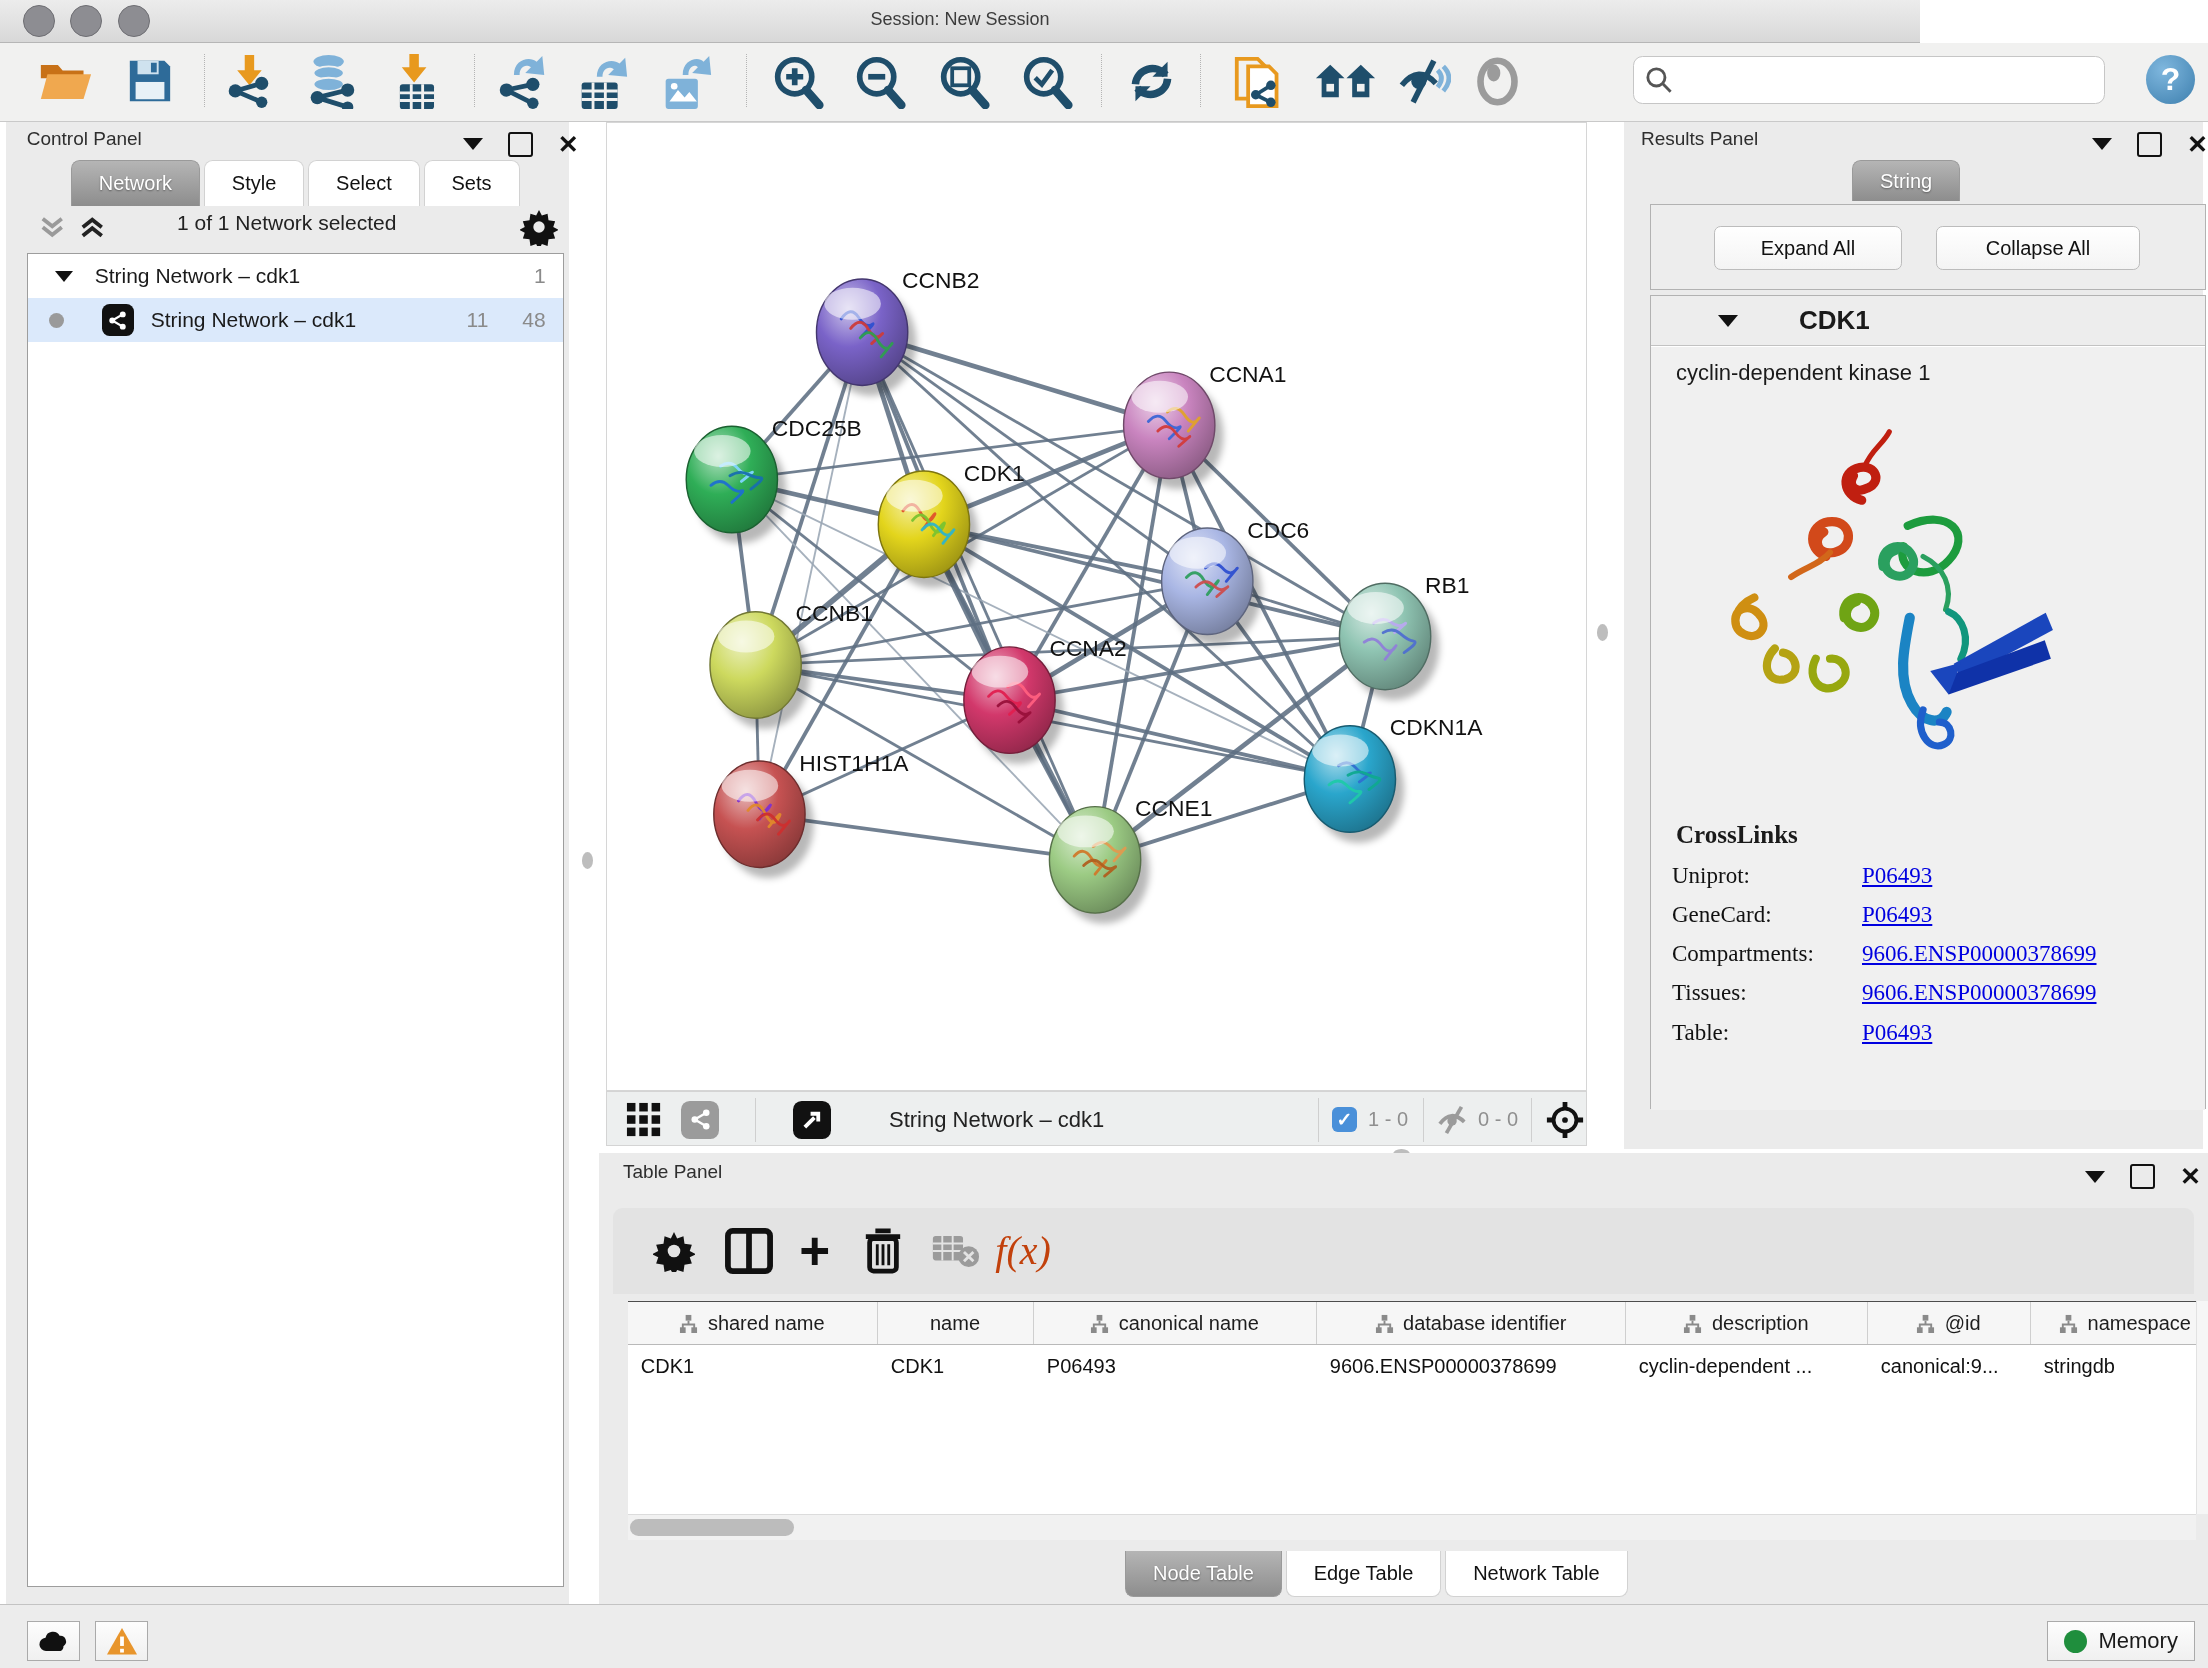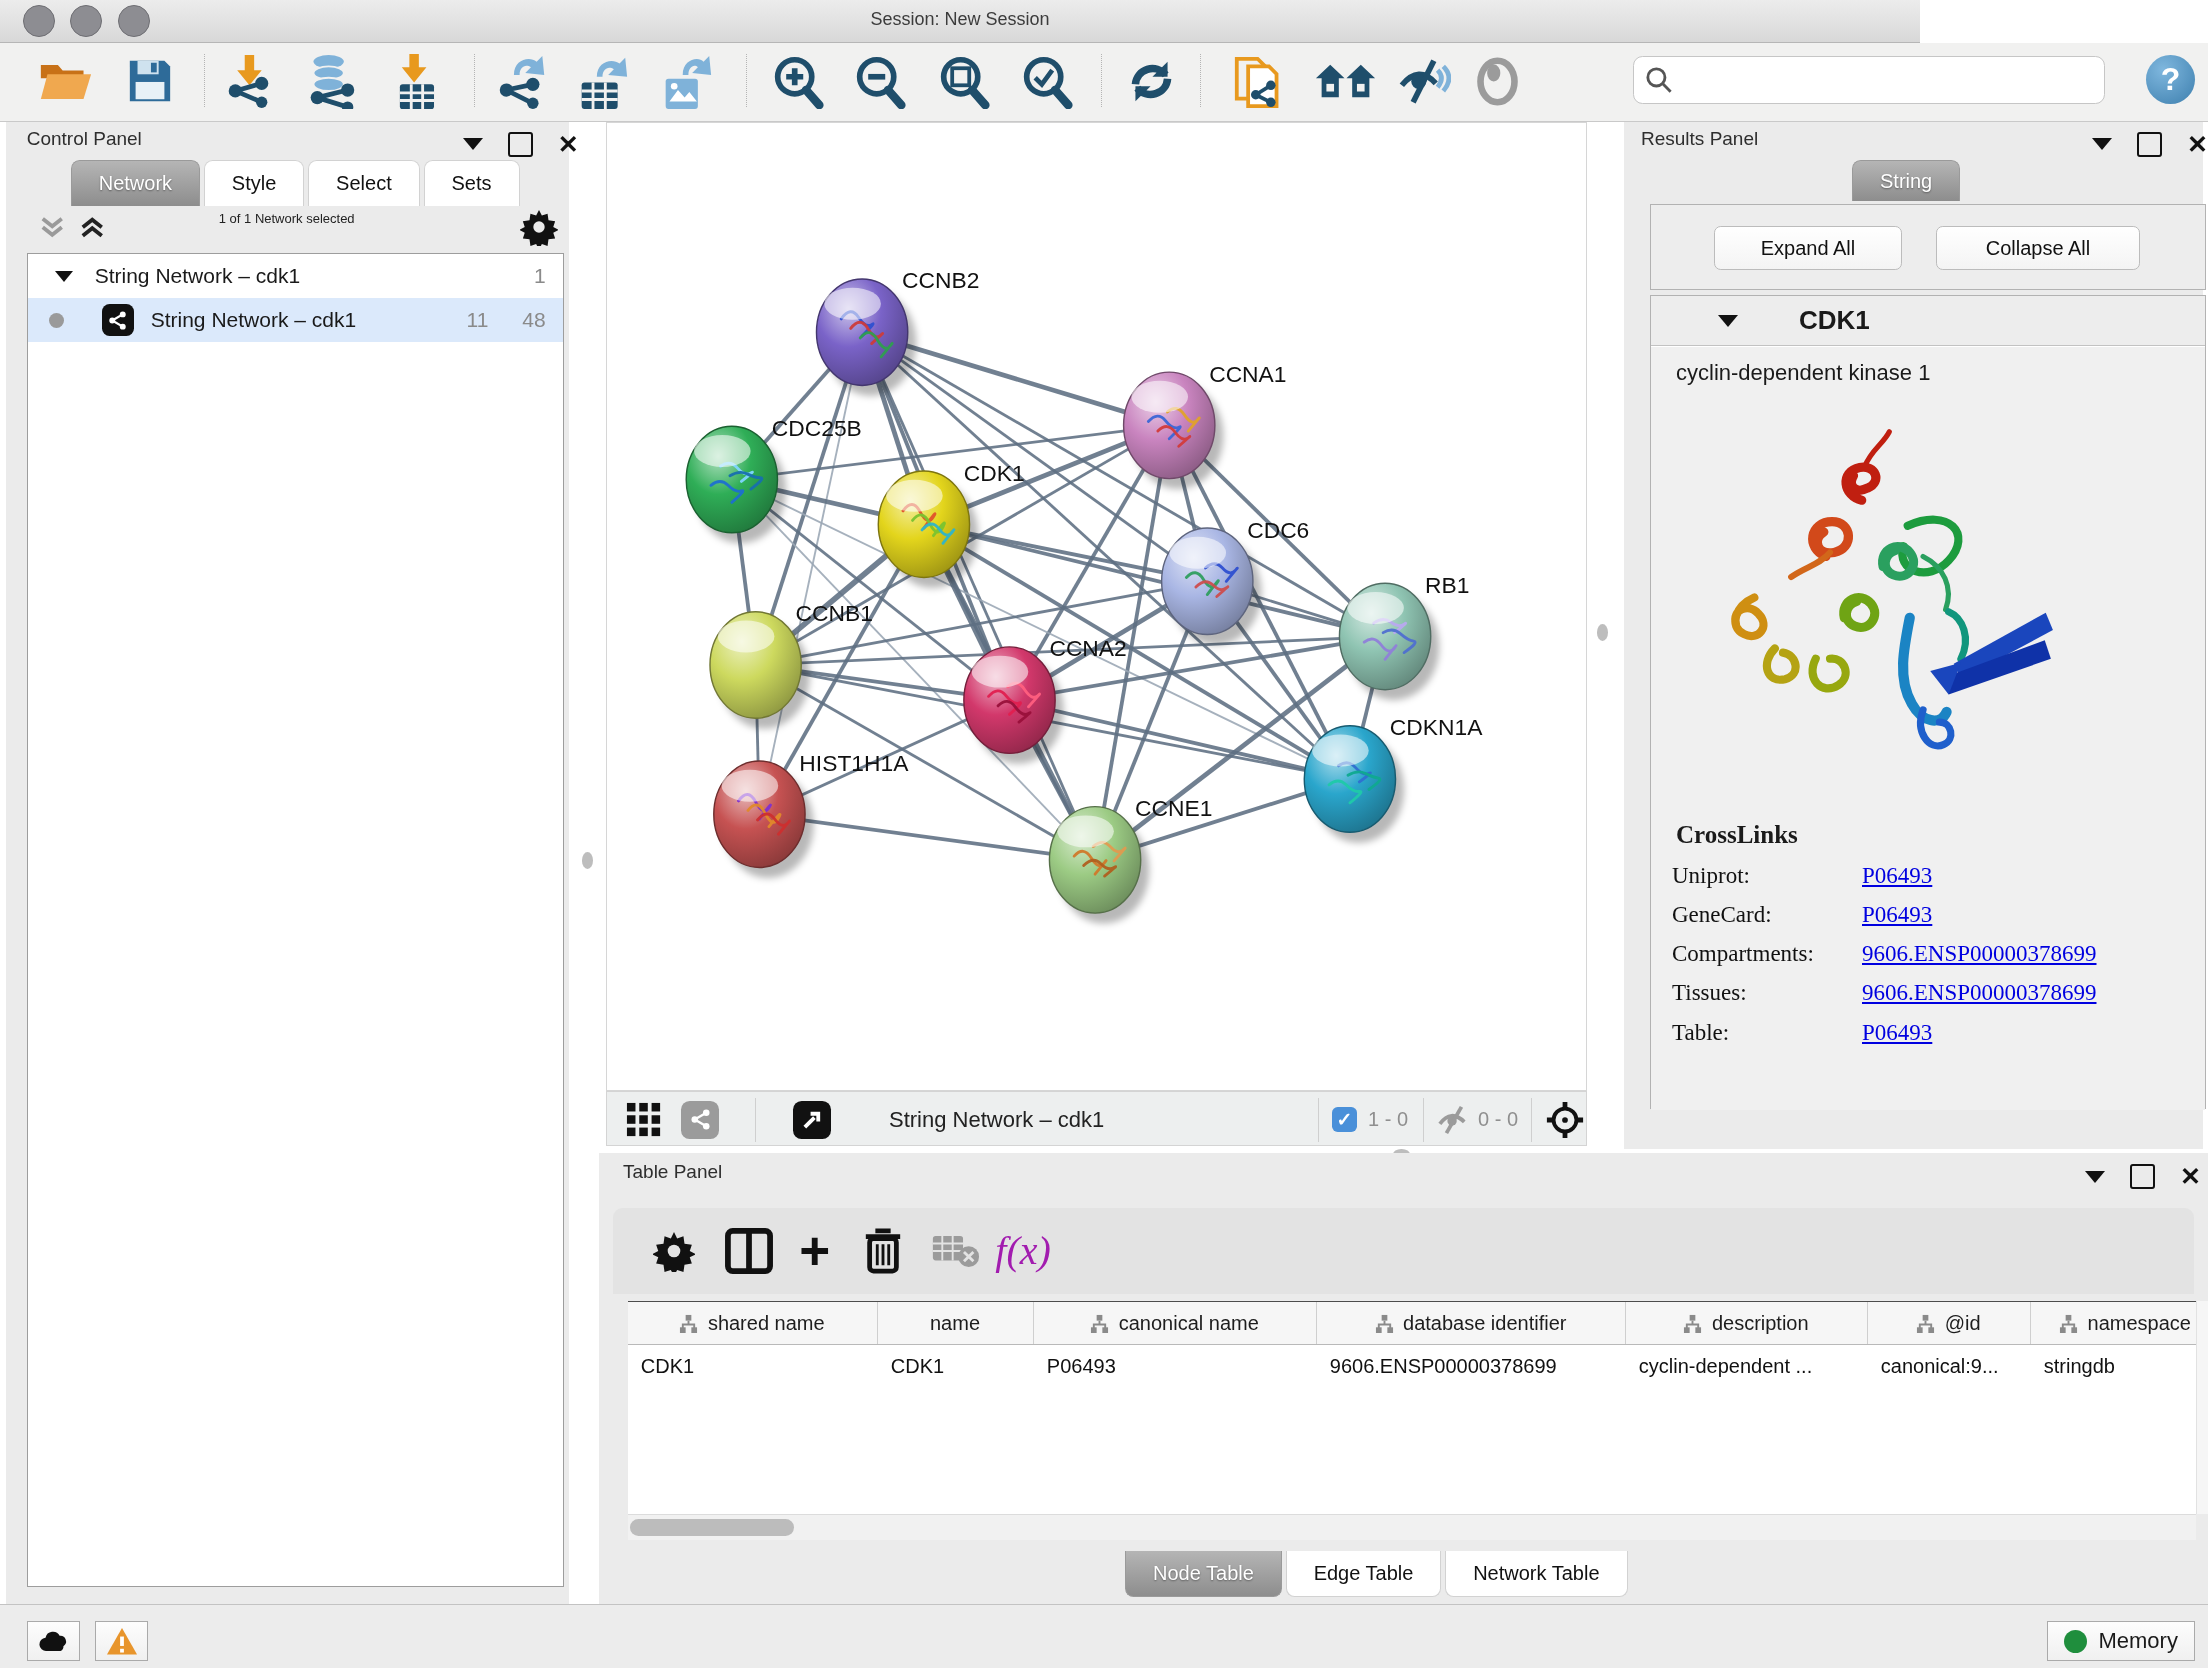--- a/index.html
+++ b/index.html
@@ -272,21 +272,21 @@
   <div class="abs" style="left:32px;top:91px">
     <svg width="28.5" height="28.5" viewBox="0 0 30 30">
         <path d="M5 6 l10 8 10-8 M5 15 l10 8 10-8" fill="none" stroke="#9a9a9a" stroke-width="4"></path>
       </svg>
   </div>
   <div class="abs" style="left:72px;top:91px">
     <svg width="28.5" height="28.5" viewBox="0 0 30 30">
         <path d="M5 24 l10 -8 10 8 M5 15 l10 -8 10 8" fill="none" stroke="#222" stroke-width="4"></path>
       </svg>
   </div>
-  <div class="abs" style="left:124px;top:89px;width:314px;text-align:center;font-size:13px;color:#222">1 of 1 Network selected</div>
+  <div class="abs" style="left:124px;top:89px;width:314px;text-align:center;font-size:21px;color:#222">1 of 1 Network selected</div>
   <div class="abs" style="left:514px;top:86px">
     <svg width="38" height="38" viewBox="0 0 40 40">
         <path fill="#111" d="M20 2 l3 6 6-2 1 7 7 1 -2 6 6 3 -6 3 2 6 -7 1 -1 7 -6 -2 -3 6 -3 -6 -6 2 -1 -7 -7 -1 2 -6 -6 -3 6 -3 -2 -6 7 -1 1 -7 6 2z"></path>
         <circle cx="20" cy="20" r="6" fill="#ebebeb"></circle>
       </svg>
   </div>
 
   <div class="netlist">
     <div class="netrow">
       <div style="width:25px;margin-left:27px">
@@ -694,21 +694,21 @@
     <div class="tt-ic" style="left:318px">
       <svg width="49" height="38" viewBox="0 0 52 40">
           <rect x="2" y="4" width="32" height="26" rx="3" fill="#9b9b9b"></rect>
           <g stroke="#e3e3e3" stroke-width="2">
             <path d="M2 12 h32 M2 20 h32 M12 4 v26 M23 4 v26"></path>
           </g>
           <circle cx="40" cy="26" r="11" fill="#9b9b9b"></circle>
           <path d="M35 21 l10 10 M45 21 l-10 10" stroke="#e3e3e3" stroke-width="3"></path>
         </svg>
     </div>
-    <div class="tt-ic" style="left:382px;font-family:'Liberation Serif',serif;font-style:italic;font-size:40px;color:#a21caf">f(x)</div>
+    <div class="tt-ic" style="left:382px;font-family:'Liberation Serif',serif;font-style:italic;font-size:40px;color:#c2410c">f(x)</div>
   </div>
   <div class="nodetable">
     <div class="th-row" id="tbl-head">
         <div class="th" style="width:250px">
           <span>
             <svg width="19" height="19" viewBox="0 0 20 20">
               <rect x="7" y="1" width="6" height="6" fill="#8a8a8a"></rect>
               <path d="M10 7 v4 M4 15 v-4 h12 v4" stroke="#8a8a8a" stroke-width="2" fill="none"></path>
               <rect x="1" y="14" width="6" height="6" fill="#8a8a8a"></rect>
               <rect x="13" y="14" width="6" height="6" fill="#8a8a8a"></rect>

